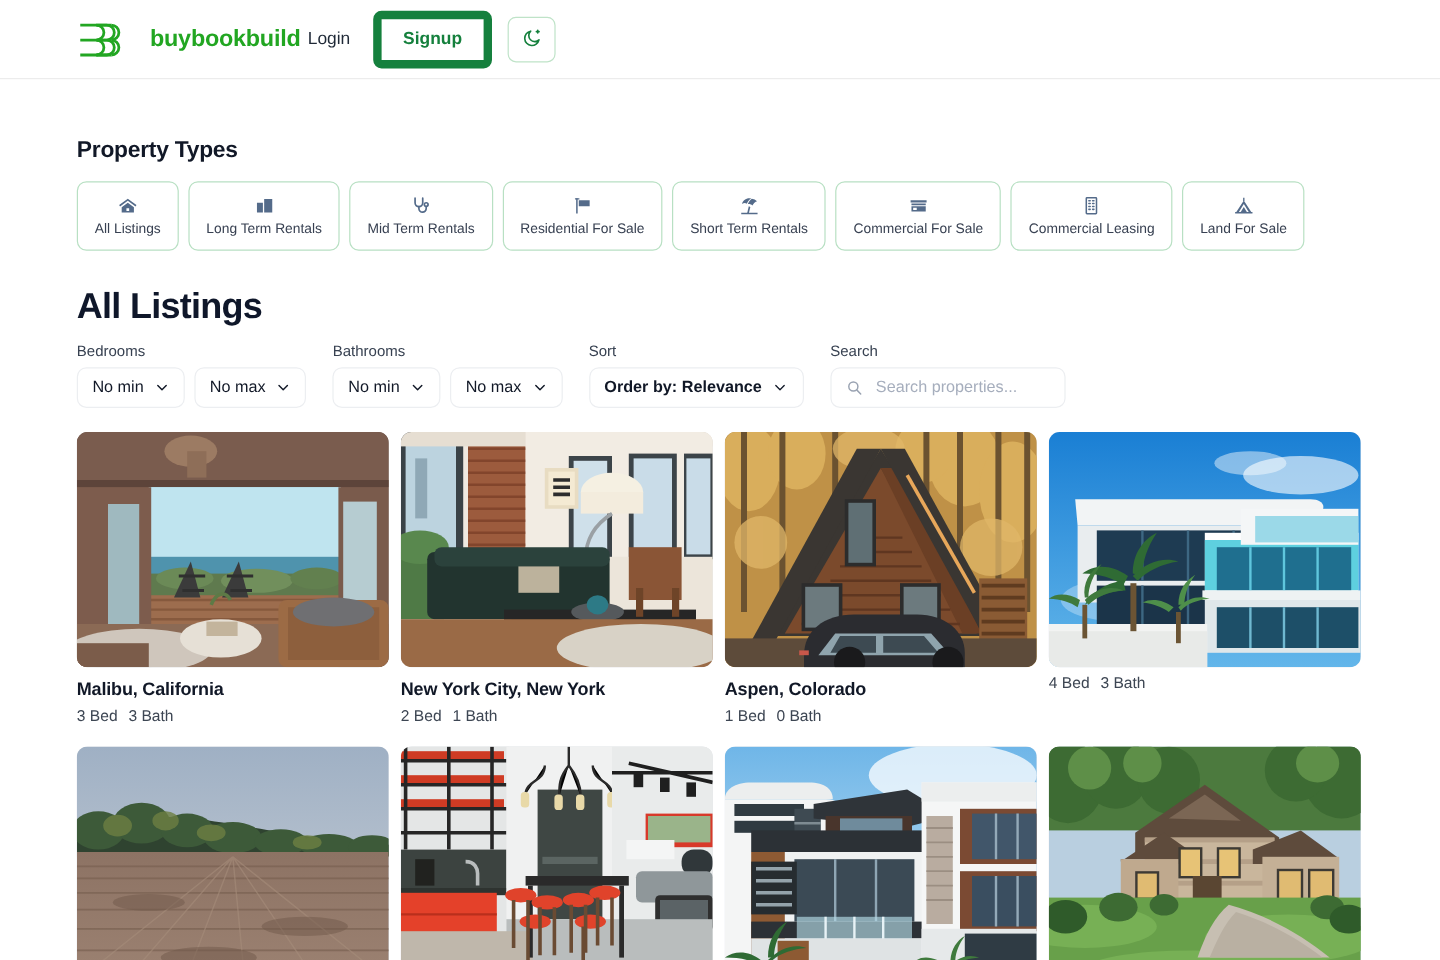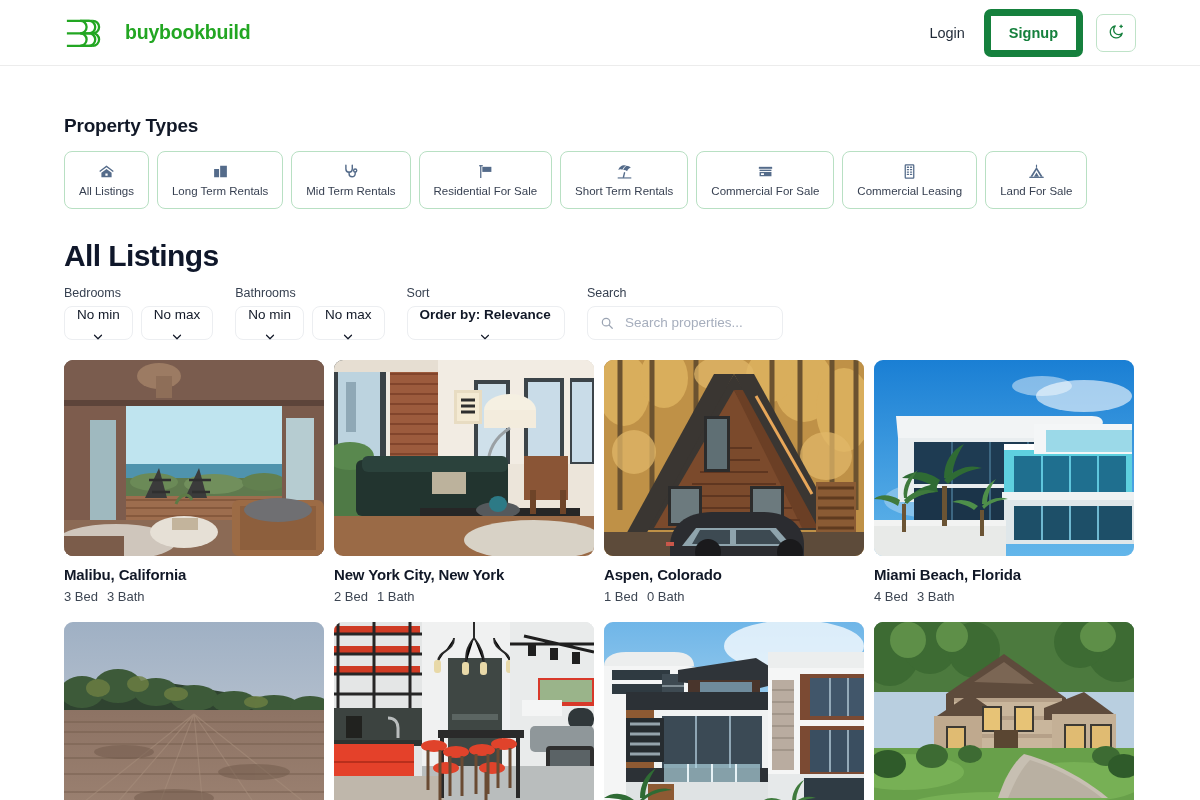--- a/index.html
+++ b/index.html
@@ -9,21 +9,21 @@
     background:#ffffff;
     font-family:"Liberation Sans", sans-serif;
     color:#111827;
     -webkit-font-smoothing:antialiased;
   }
 
   
   .header {
     height:66px; width:100%;
     border-bottom:1px solid #ececec;
-    display:flex; align-items:center; justify-content:space-between;
+    display:flex; align-items:center; justify-content:flex-start;
     padding:0 64px 0 64px;
     background:#fff;
   }
   .brand { display:flex; align-items:center; gap:11px; }
   .brand-mark { width:50px; height:32px; display:block; }
   .brand-name {
     font-size:19.5px; font-weight:700; color:#22a622;
     letter-spacing:-0.2px;
   }
   .header-right { display:flex; align-items:center; gap:13px; }
@@ -73,21 +73,20 @@
   .filters { display:flex; align-items:flex-end; gap:8px; }
   .filter-group { display:flex; flex-direction:column; }
   .filter-label { font-size:12.5px; color:#374151; margin-bottom:6px; line-height:1; }
   .filter-selects { display:flex; gap:8px; }
   .sel {
     position:relative; background:#fff;
     border:1px solid #eceef1; border-radius:8px;
     height:34px; display:flex; align-items:center; gap:9px;
     padding:0 12px; cursor:pointer; font-size:13.5px; color:#111827;
     white-space:nowrap;
-    flex-direction:column;
   }
   .sel.strong { font-weight:700; padding-right:13px; }
   .sel .chev { color:#111827; display:flex; align-items:center; }
   .search-wrap {
     background:#fff; border:1px solid #eceef1; border-radius:8px;
     height:34px; width:196px; display:flex; align-items:center; gap:9px;
     padding:0 12px;
   }
   .search-wrap .mag { color:#9aa3b2; display:flex; }
   .search-wrap input {
@@ -517,21 +516,20 @@
           </g>
           <rect x="28" y="144" width="4" height="28" fill="#6b5434"></rect>
           <g fill="#4e8f4a">
             <path d="M104 146c-8-6-18-8-26-4 9 1 17 4 22 8z"></path>
             <path d="M108 144c0-12 6-20 14-25-6 8-9 17-9 25z"></path>
             <path d="M108 146c8-8 18-10 26-7-10 1-19 4-24 10z"></path>
           </g>
           <rect x="106" y="150" width="4" height="26" fill="#6b5434"></rect>
         </svg>
       </div>
-      <div class="card-title">Miami Beach, Florida</div>
       <div class="card-meta">
         <span>4 Bed</span>
         <span>3 Bath</span>
       </div>
     </div>
 
     <div class="card">
       <div class="thumb">
         <svg viewBox="0 0 260 196" preserveAspectRatio="none">
           <defs>

